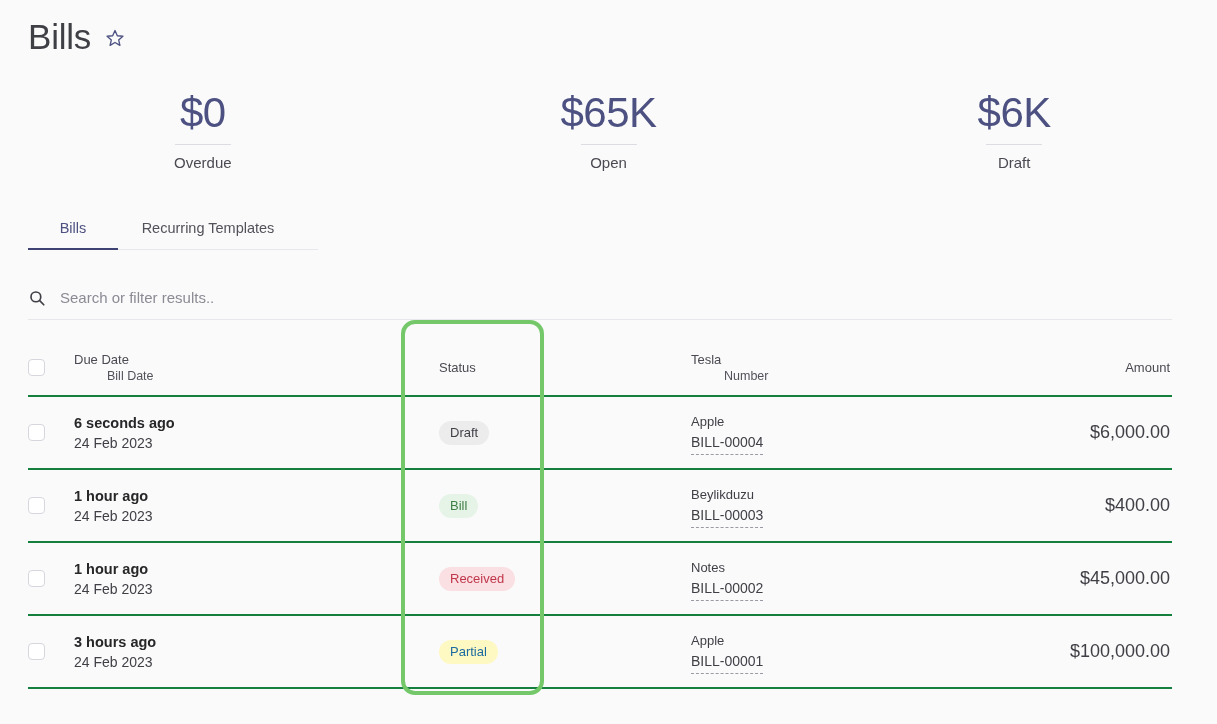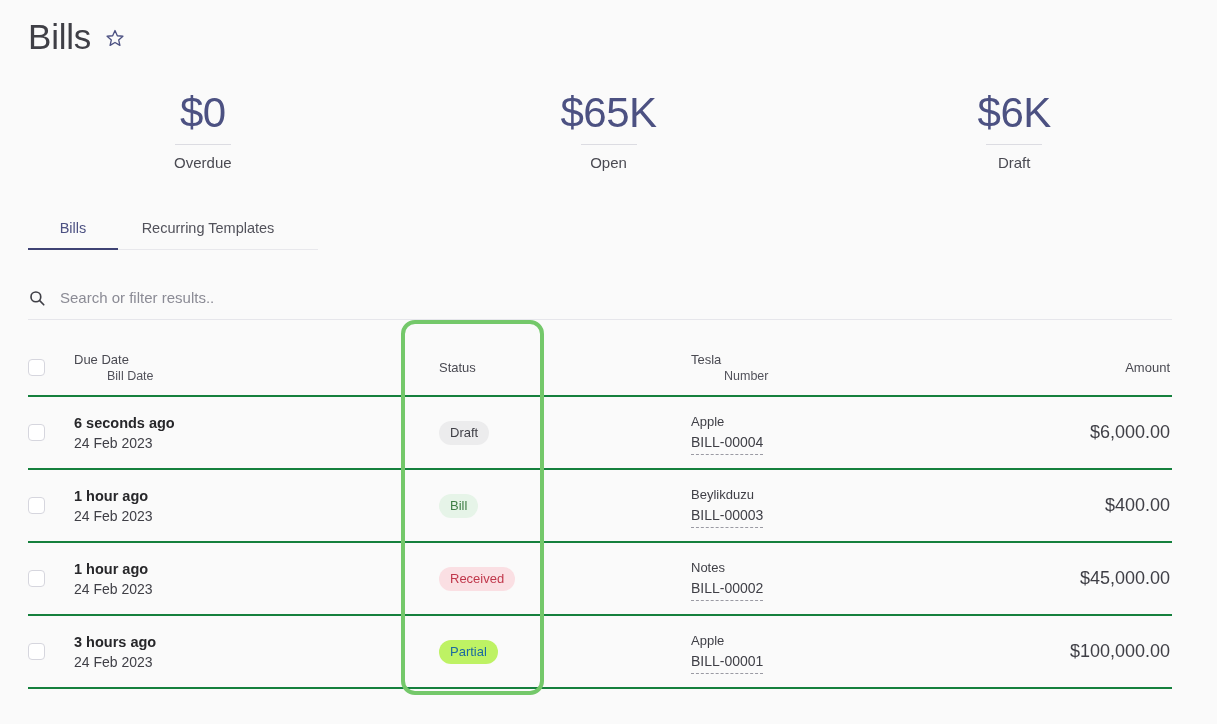--- a/index.html
+++ b/index.html
@@ -256,21 +256,21 @@
   .badge {
     display: inline-block;
     font-size: 13px;
     border-radius: 12px;
     padding: 4px 11px 5px 11px;
     line-height: 15px;
   }
   .badge-draft    { background: #ececed; color: #3f3f46; }
   .badge-paid     { background: #e6f4e8; color: #3f7f46; }
   .badge-received { background: #fadfe3; color: #c0374b; }
-  .badge-partial  { background: #bef264; color: #1b6aa0; }
+  .badge-partial  { background: #fef9c3; color: #1b6aa0; }
 
   
   .highlight-box {
     position: absolute;
     left: 401px;
     top: 320px;
     width: 143px;
     height: 375px;
     border: 4px solid #74c86a;
     border-radius: 14px;

